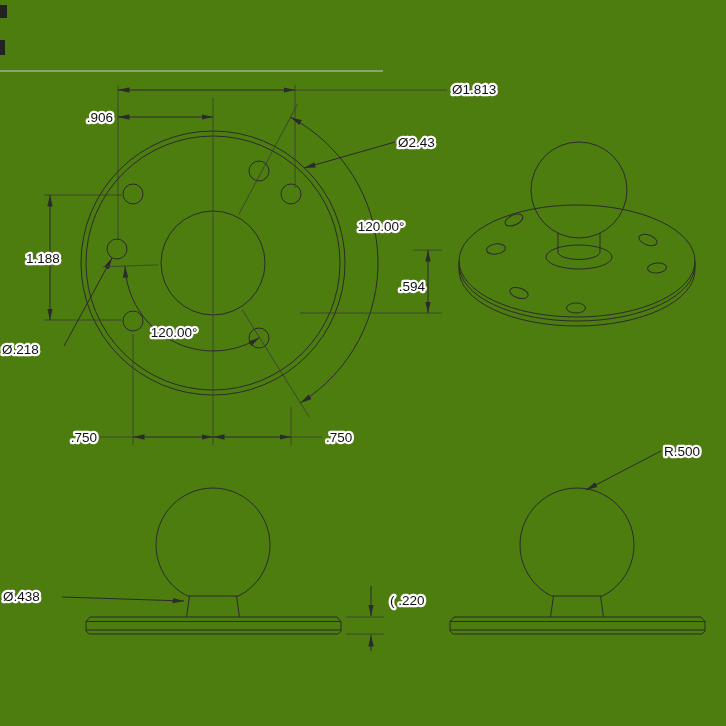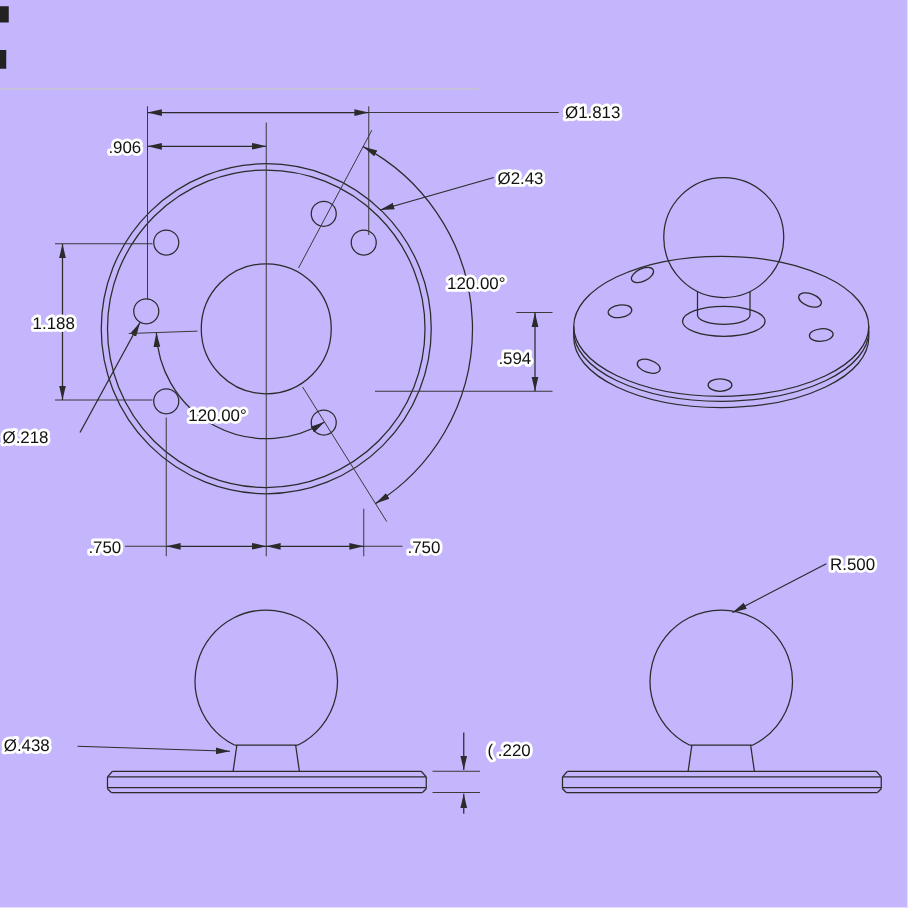--- a/index.html
+++ b/index.html
@@ -1,17 +1,17 @@
 <!DOCTYPE html>
 <html><head>
 <meta charset="utf-8">
 <style>
   html,body{margin:0;padding:0;background:#ffffff;}
   .page{
-    width:726px;height:726px;position:relative;background:#c4b5fd;overflow:hidden;
+    width:726px;height:726px;position:relative;background:#4d7c0f;overflow:hidden;
     font-family:"Liberation Sans","DejaVu Sans",sans-serif;
   }
   svg{display:block;}
   .s{stroke:#2b2b2b;stroke-width:1;fill:none;stroke-linecap:butt;}
   .thin{stroke:#3a3a3a;stroke-width:0.8;fill:none;}
   .faint{stroke:#c9c9c9;stroke-width:1;fill:none;}
   .ink{fill:#222222;stroke:none;}
   text.lbl{
     font-family:"Liberation Sans","DejaVu Sans",sans-serif;
     font-size:13.5px;

